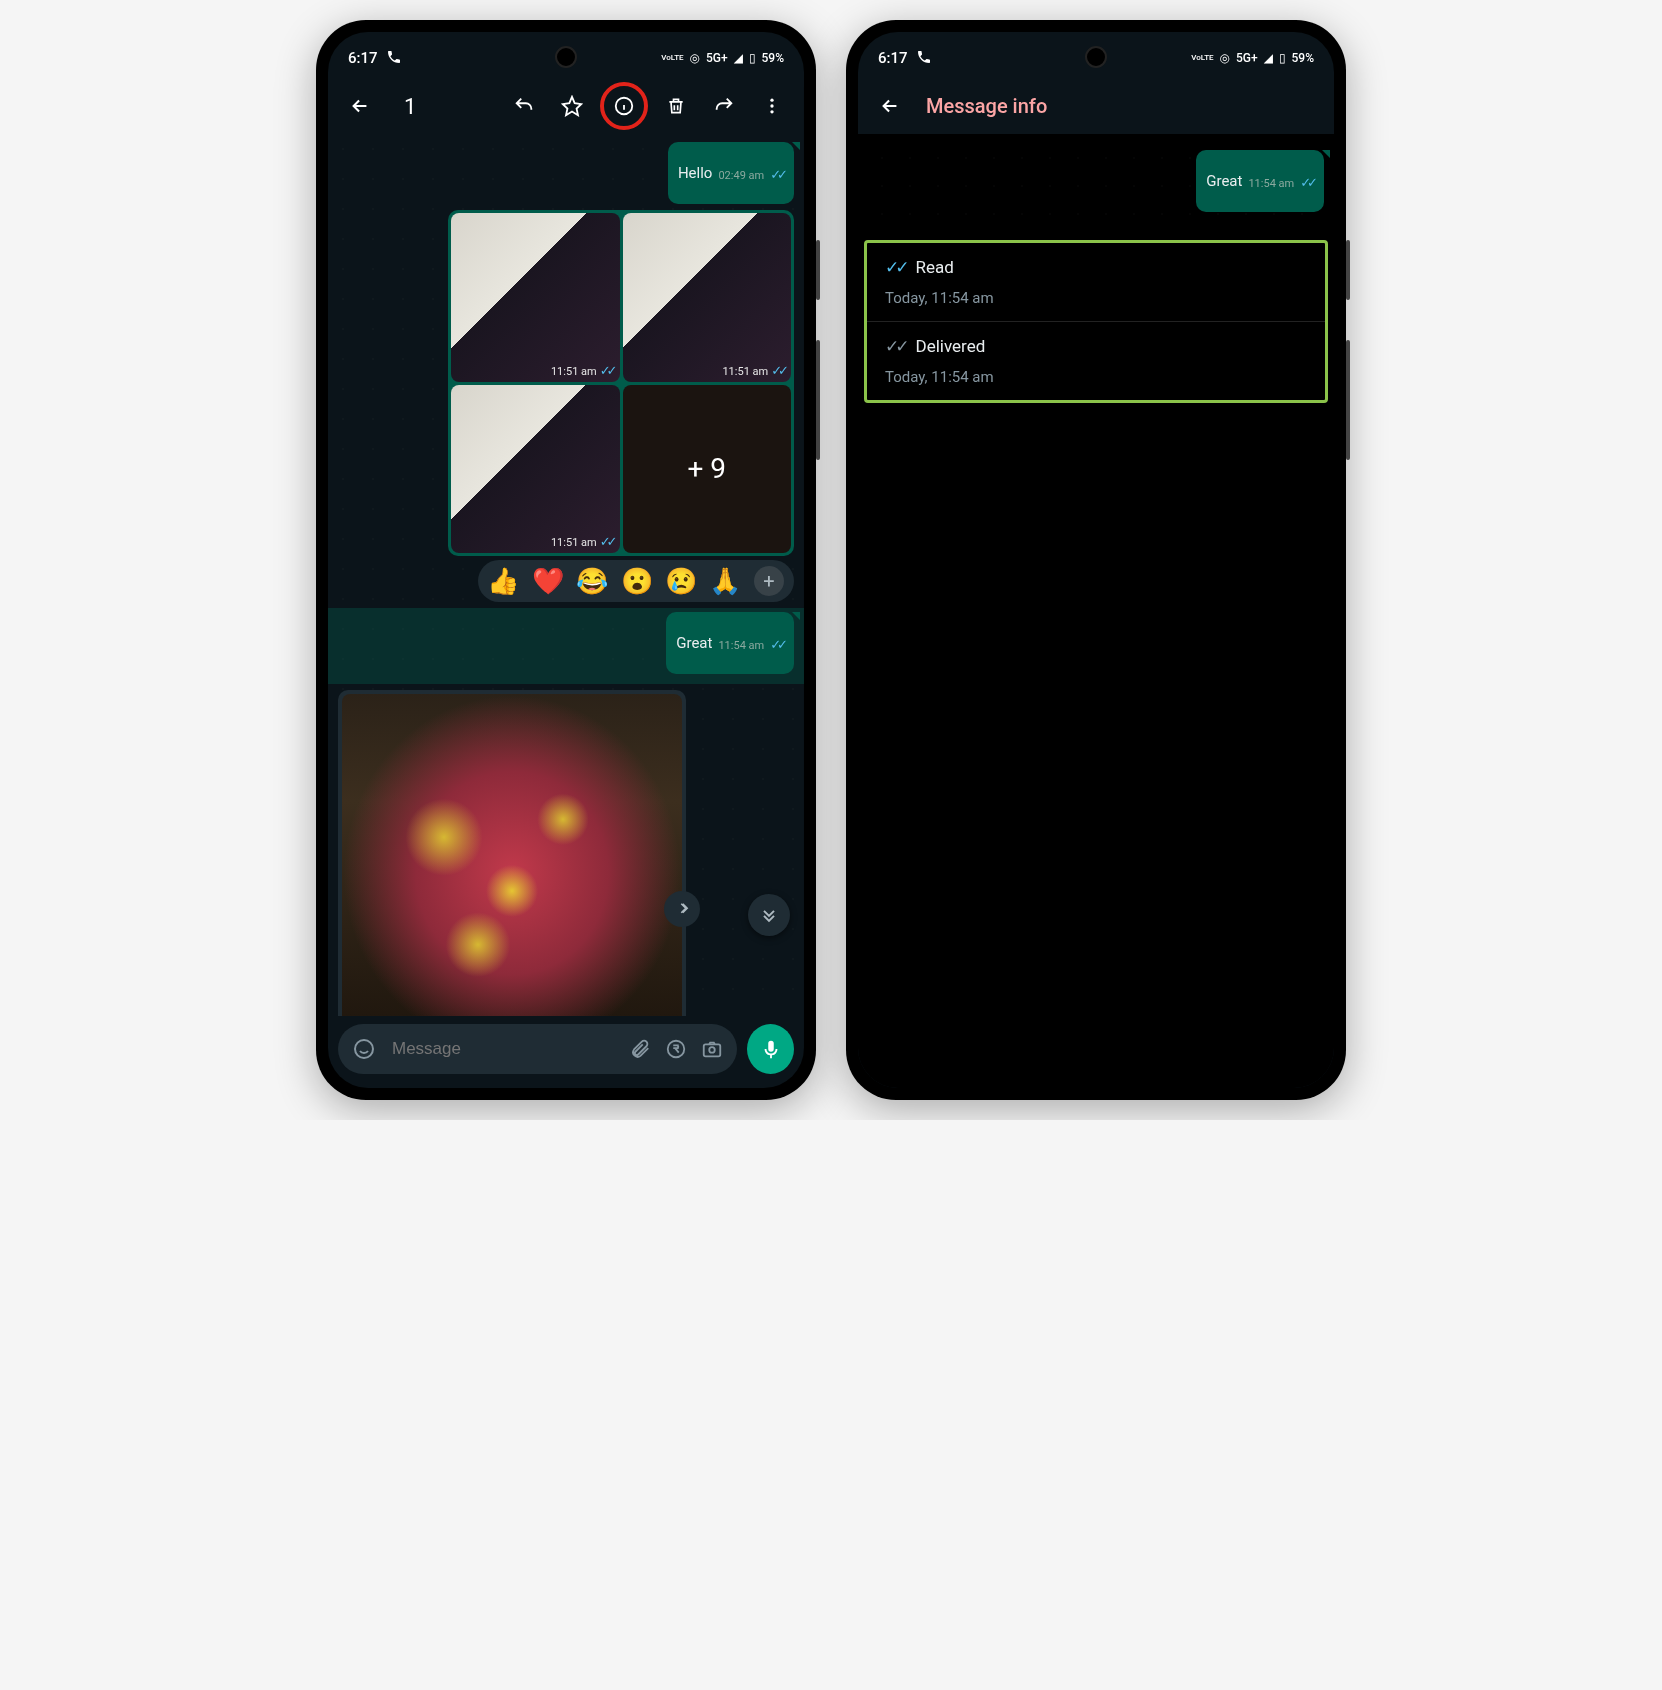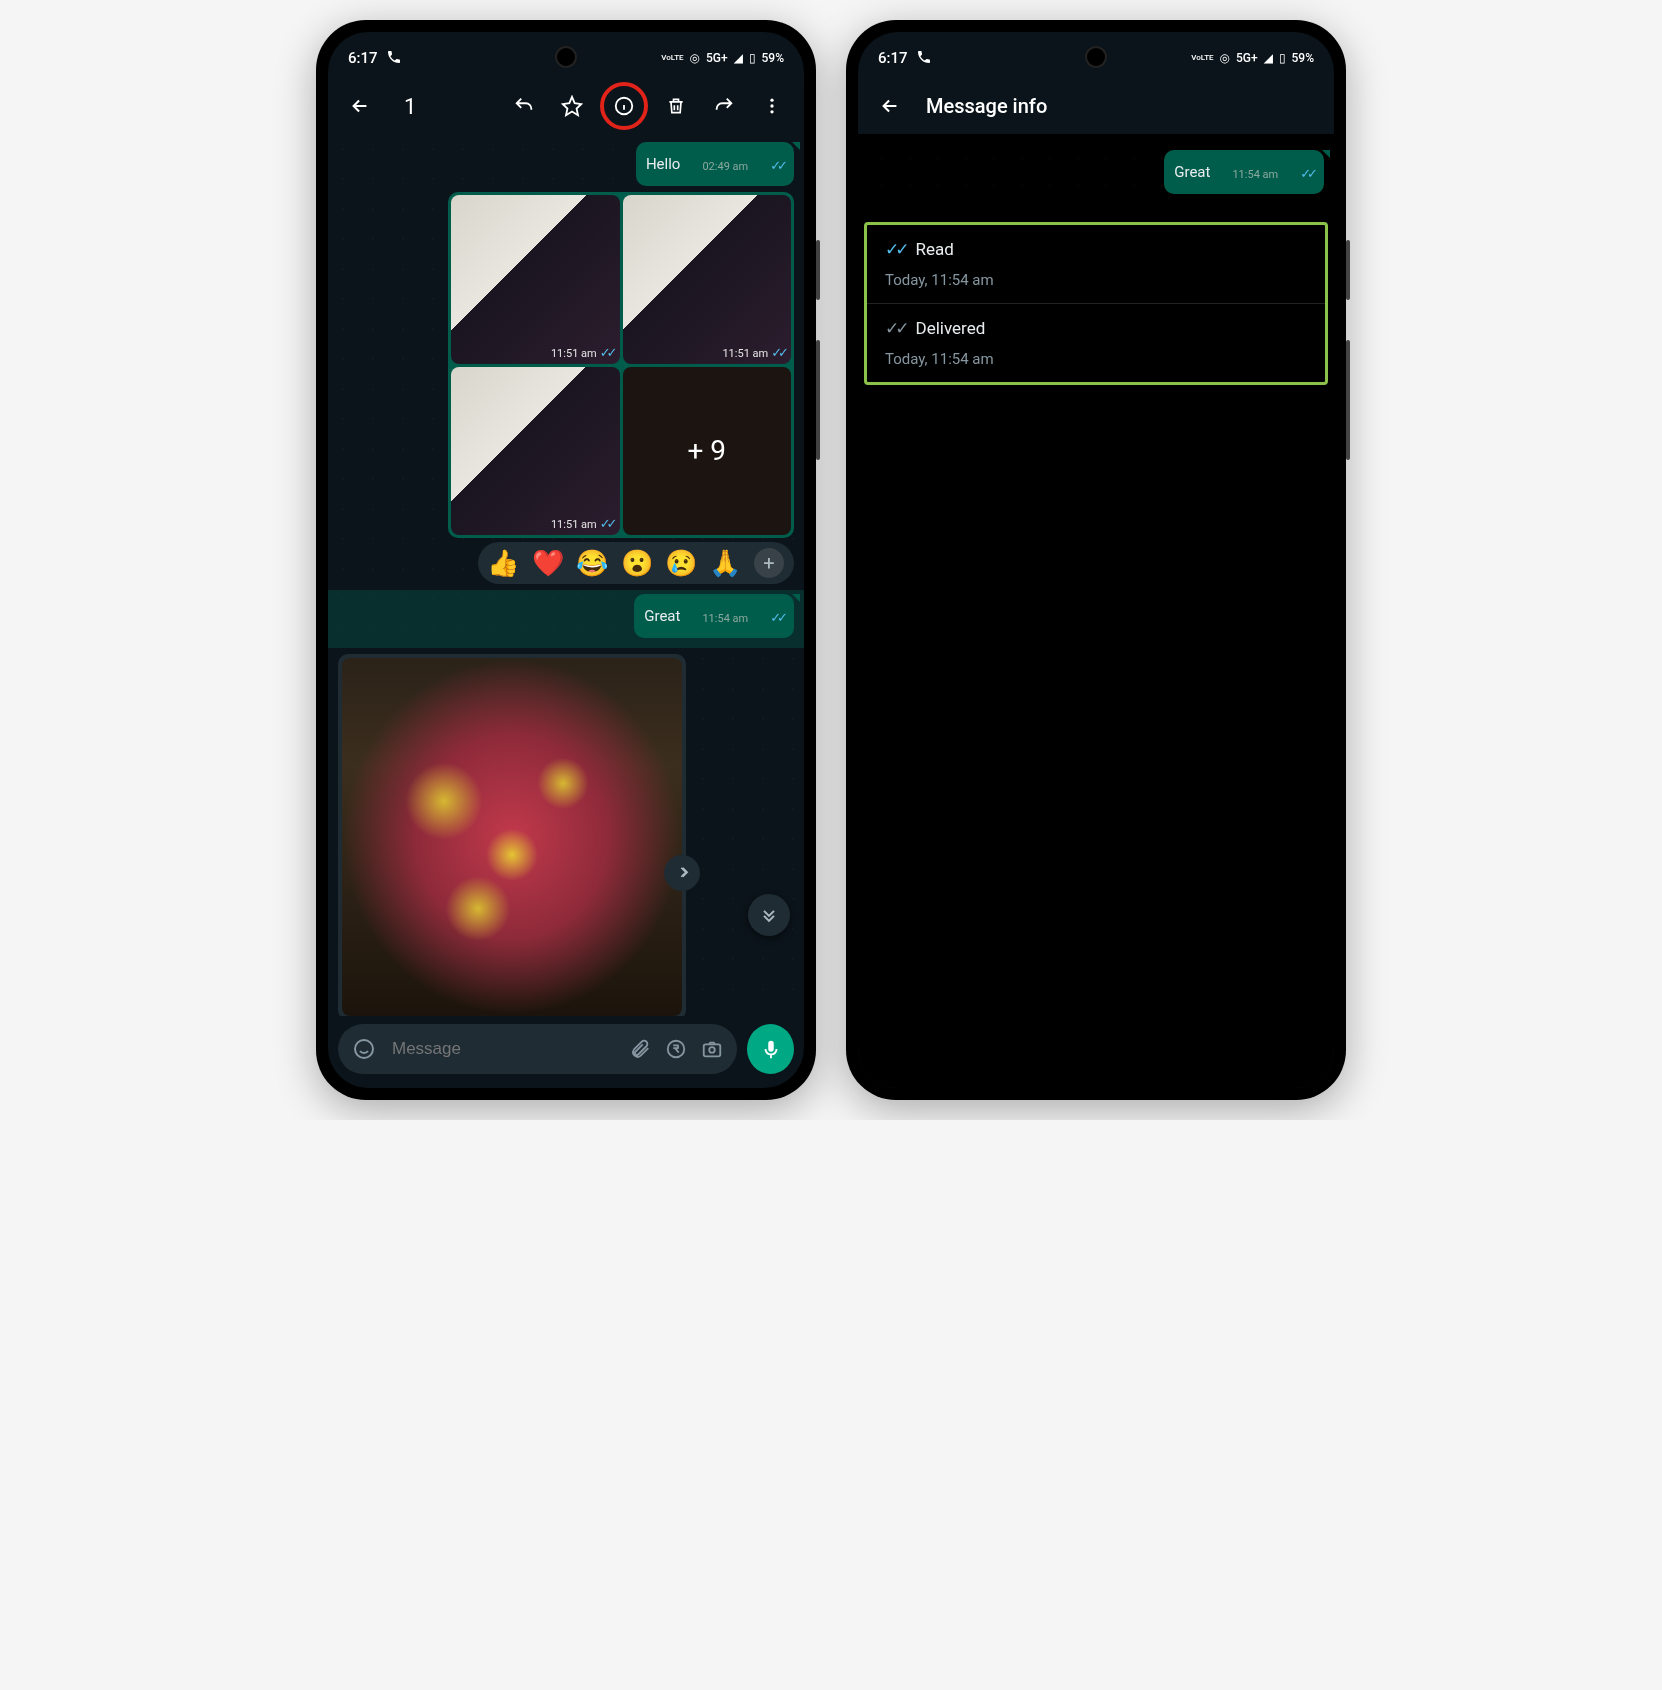--- a/index.html
+++ b/index.html
@@ -104,25 +104,25 @@
     background-size: 30px 30px;
     overflow-y: hidden;
     position: relative;
     padding: 8px 10px;
   }
   .bubble-row { display: flex; justify-content: flex-end; margin-bottom: 6px; }
   .bubble {
     background: #005c4b;
     color: #e9edef;
     border-radius: 10px;
-    padding: 13px 10px;
+    padding: 22px 10px;
     font-size: 15px;
     display: flex;
     align-items: flex-end;
-    gap: 22px;
+    gap: 6px;
     max-width: 80%;
     position: relative;
     margin-left: 13px;
   }
   .bubble::after {
     content: "";
     position: absolute;
     right: -6px;
     top: 0;
     border: 8px solid transparent;
@@ -240,21 +240,21 @@
   .input-pill input {
     flex:1; background:transparent;border:none;outline:none;color:#ffffff;font-size:17px;
   }
   .mic-btn {
     width:50px;height:50px;border-radius:50%;background:#00a884;
     display:flex;align-items:center;justify-content:center;color:#fff;
   }
 
   
   .info-header {
-    height:56px;display:flex;align-items:center;padding:0 12px;gap:16px;color:#ffffff;
+    height:56px;display:flex;align-items:center;padding:0 12px;gap:16px;color:#fca5a5;
     background:#0b141a;
   }
   .info-header .title { font-size:20px; font-weight:500; }
   .info-body { flex:1; background:#000; padding:10px; position:relative; }
   .info-body-inner {
     background-image: radial-gradient(rgba(255,255,255,0.02) 1px, transparent 1px);
     background-size: 28px 28px;
     padding:6px 0 14px;
   }
   .green-box {

